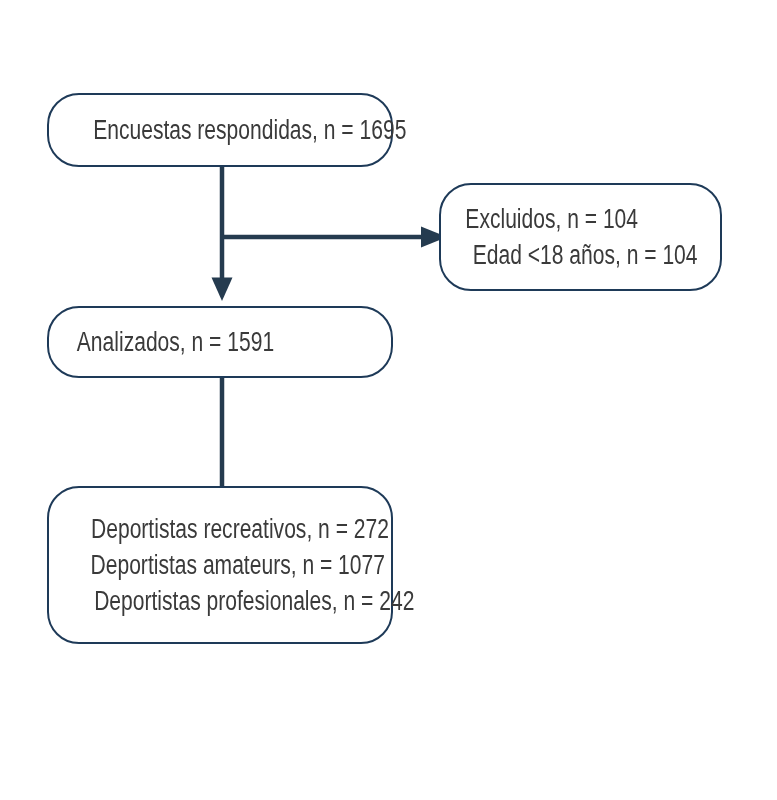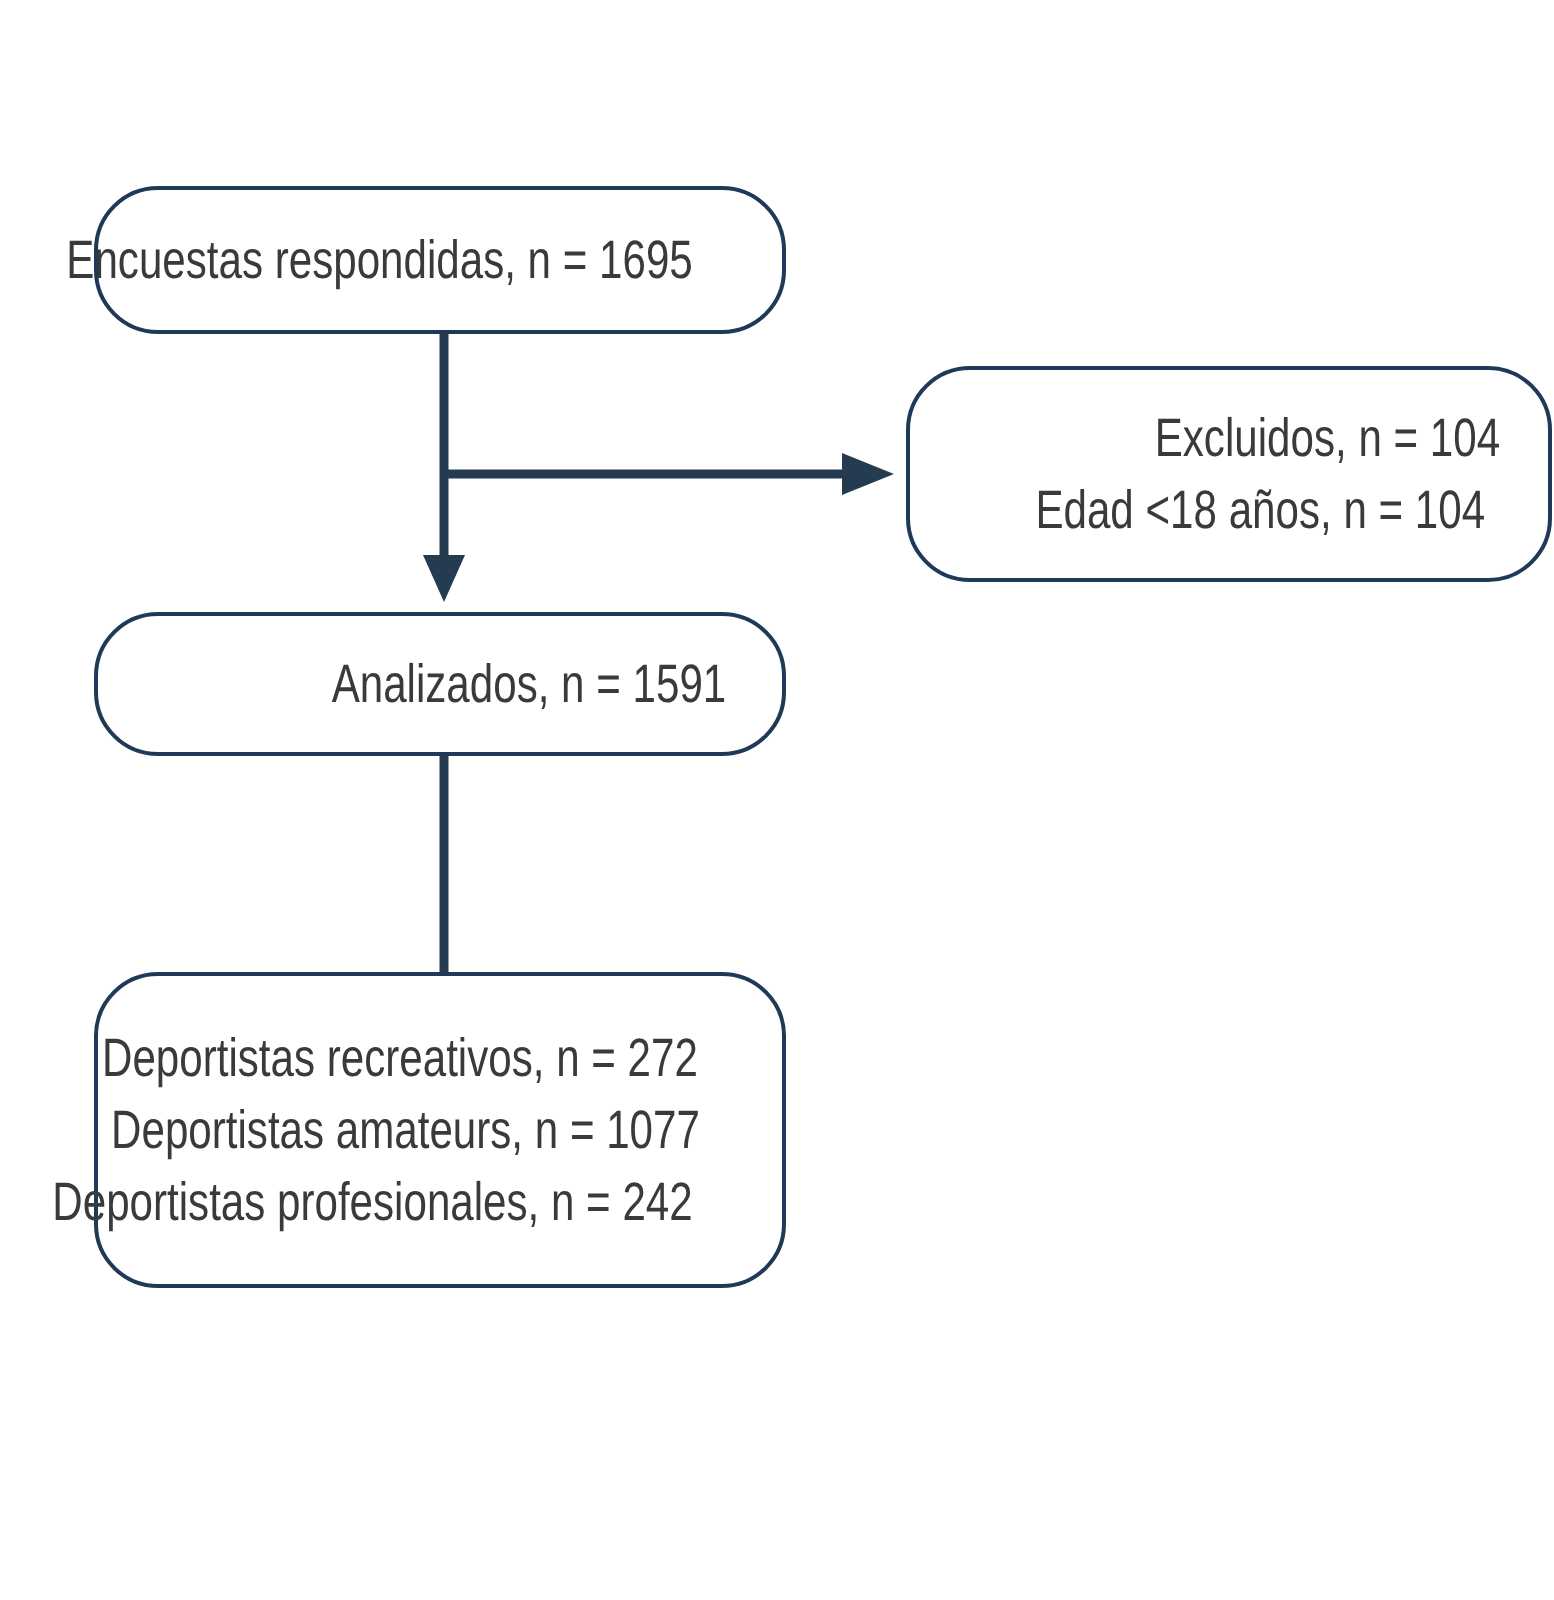--- a/index.html
+++ b/index.html
@@ -28,32 +28,32 @@
   }
   .node {
     position: absolute;
     box-sizing: border-box;
     border: 2.5px solid #1e3a58;
     border-radius: 32px;
     background: #ffffff;
     display: flex;
     flex-direction: column;
     justify-content: center;
-    align-items: flex-end;
+    align-items: flex-start;
   }
   .node-line {
     font-size: 27px;
     line-height: 36px;
     color: #3a3a3a;
     white-space: nowrap;
     transform: scaleX(0.78);
     transform-origin: 50% 50%;
   }
   #node-encuestas  { left: 47px;  top: 93px;  width: 346px; height: 74px;  }
-  #node-excluidos  { left: 453px; top: 183px; width: 323px; height: 108px; }
+  #node-excluidos  { left: 439px; top: 183px; width: 283px; height: 108px; }
   #node-analizados { left: 47px;  top: 306px; width: 346px; height: 72px;  }
   #node-grupos     { left: 47px;  top: 486px; width: 346px; height: 158px; }
 </style>
 </head>
 <body>
 
 <div class="canvas">
 
   <svg class="connectors" viewBox="0 0 777 800" aria-hidden="true">
     <g stroke="#253b4f" fill="#253b4f">

